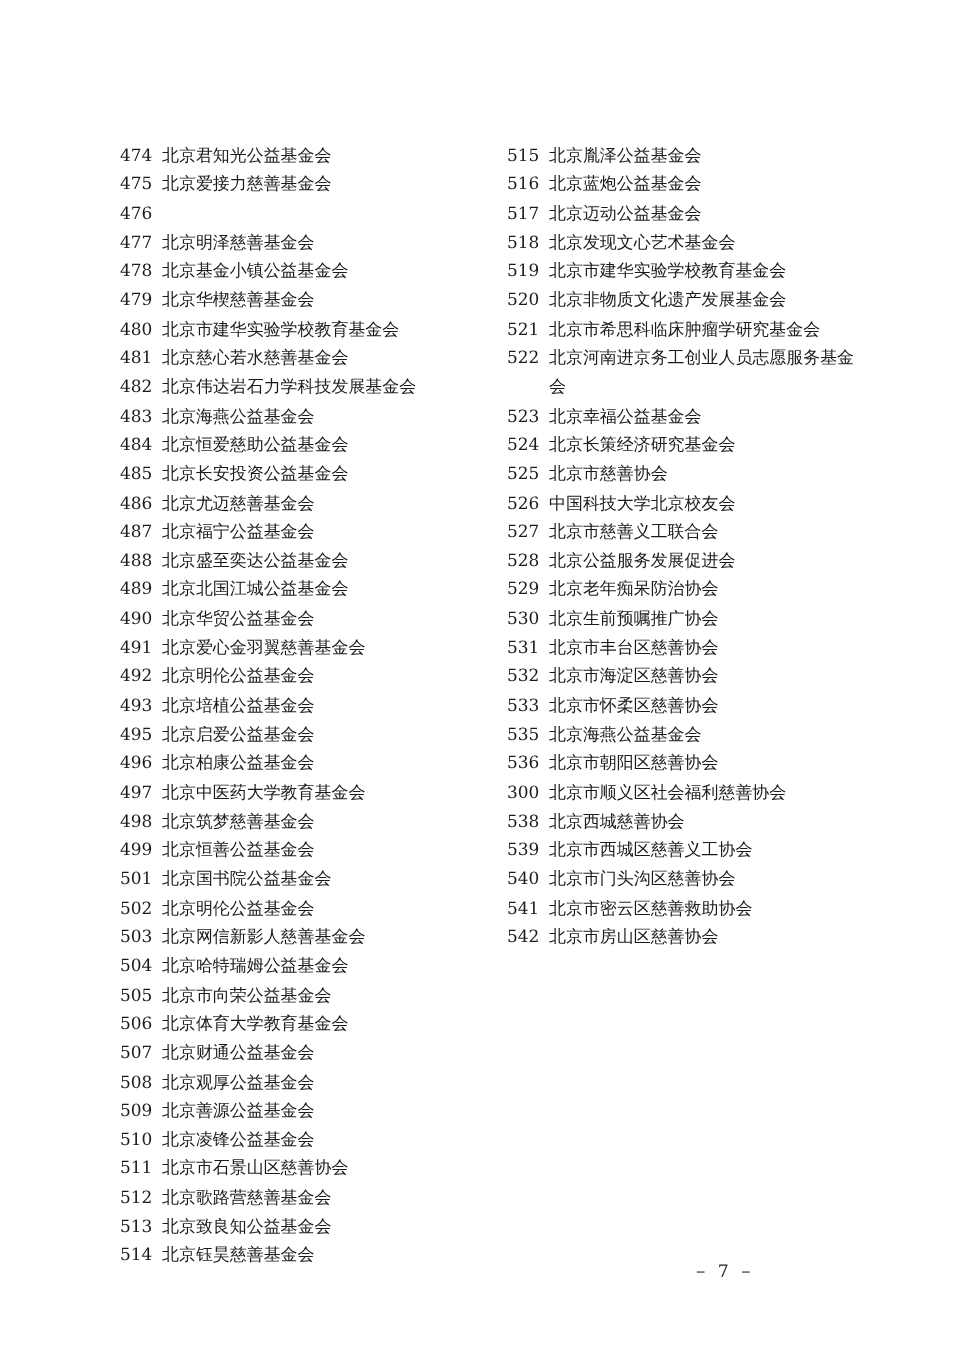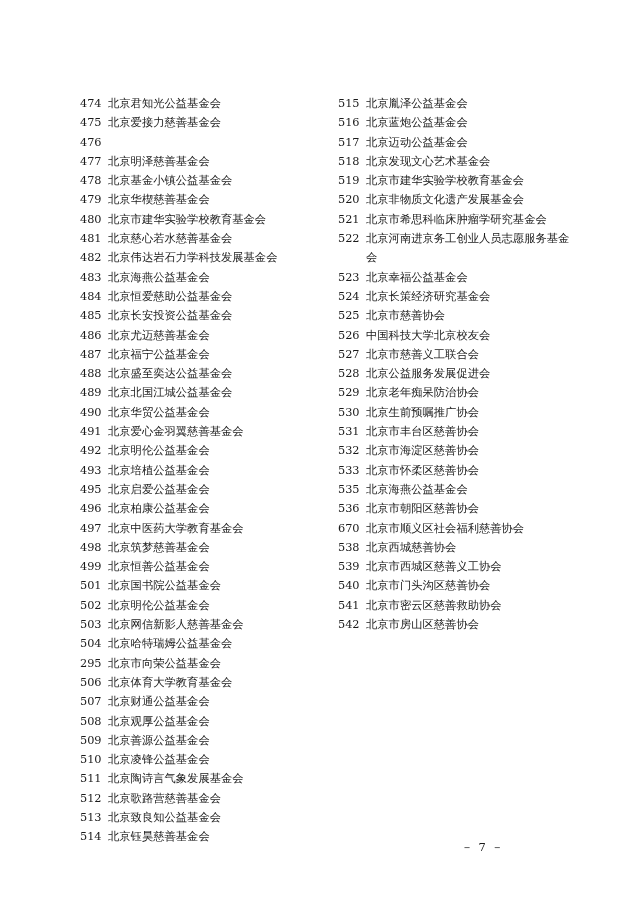--- a/index.html
+++ b/index.html
@@ -177,21 +177,21 @@
         </div>
         <div class="entry">
           <span class="num">503</span>
           <span class="name">北京网信新影人慈善基金会</span>
         </div>
         <div class="entry">
           <span class="num">504</span>
           <span class="name">北京哈特瑞姆公益基金会</span>
         </div>
         <div class="entry">
-          <span class="num">295</span>
+          <span class="num">505</span>
           <span class="name">北京市向荣公益基金会</span>
         </div>
         <div class="entry">
           <span class="num">506</span>
           <span class="name">北京体育大学教育基金会</span>
         </div>
         <div class="entry">
           <span class="num">507</span>
           <span class="name">北京财通公益基金会</span>
         </div>
@@ -202,21 +202,21 @@
         <div class="entry">
           <span class="num">509</span>
           <span class="name">北京善源公益基金会</span>
         </div>
         <div class="entry">
           <span class="num">510</span>
           <span class="name">北京凌锋公益基金会</span>
         </div>
         <div class="entry">
           <span class="num">511</span>
-          <span class="name">北京陶诗言气象发展基金会</span>
+          <span class="name">北京市石景山区慈善协会</span>
         </div>
         <div class="entry">
           <span class="num">512</span>
           <span class="name">北京歌路营慈善基金会</span>
         </div>
         <div class="entry">
           <span class="num">513</span>
           <span class="name">北京致良知公益基金会</span>
         </div>
         <div class="entry">
@@ -303,21 +303,21 @@
         </div>
         <div class="entry">
           <span class="num">535</span>
           <span class="name">北京海燕公益基金会</span>
         </div>
         <div class="entry">
           <span class="num">536</span>
           <span class="name">北京市朝阳区慈善协会</span>
         </div>
         <div class="entry">
-          <span class="num">670</span>
+          <span class="num">300</span>
           <span class="name">北京市顺义区社会福利慈善协会</span>
         </div>
         <div class="entry">
           <span class="num">538</span>
           <span class="name">北京西城慈善协会</span>
         </div>
         <div class="entry">
           <span class="num">539</span>
           <span class="name">北京市西城区慈善义工协会</span>
         </div>

